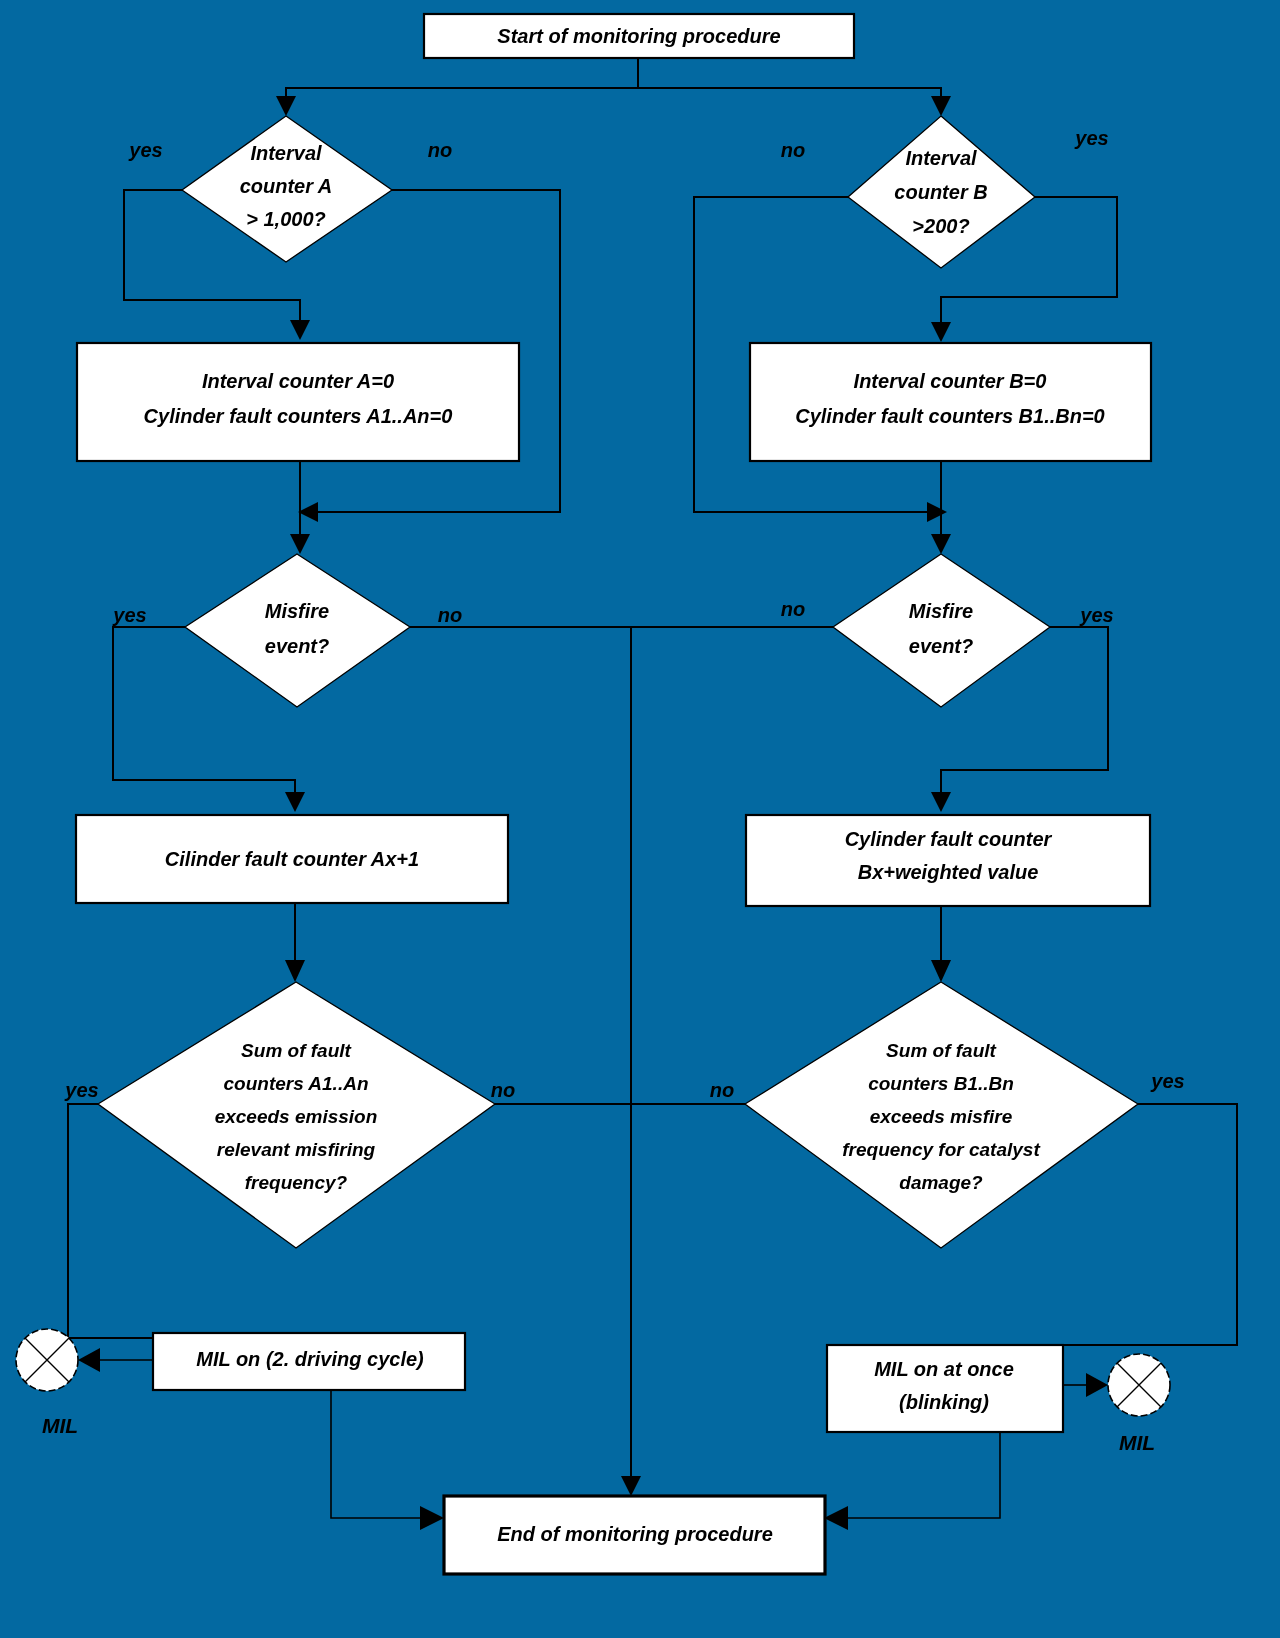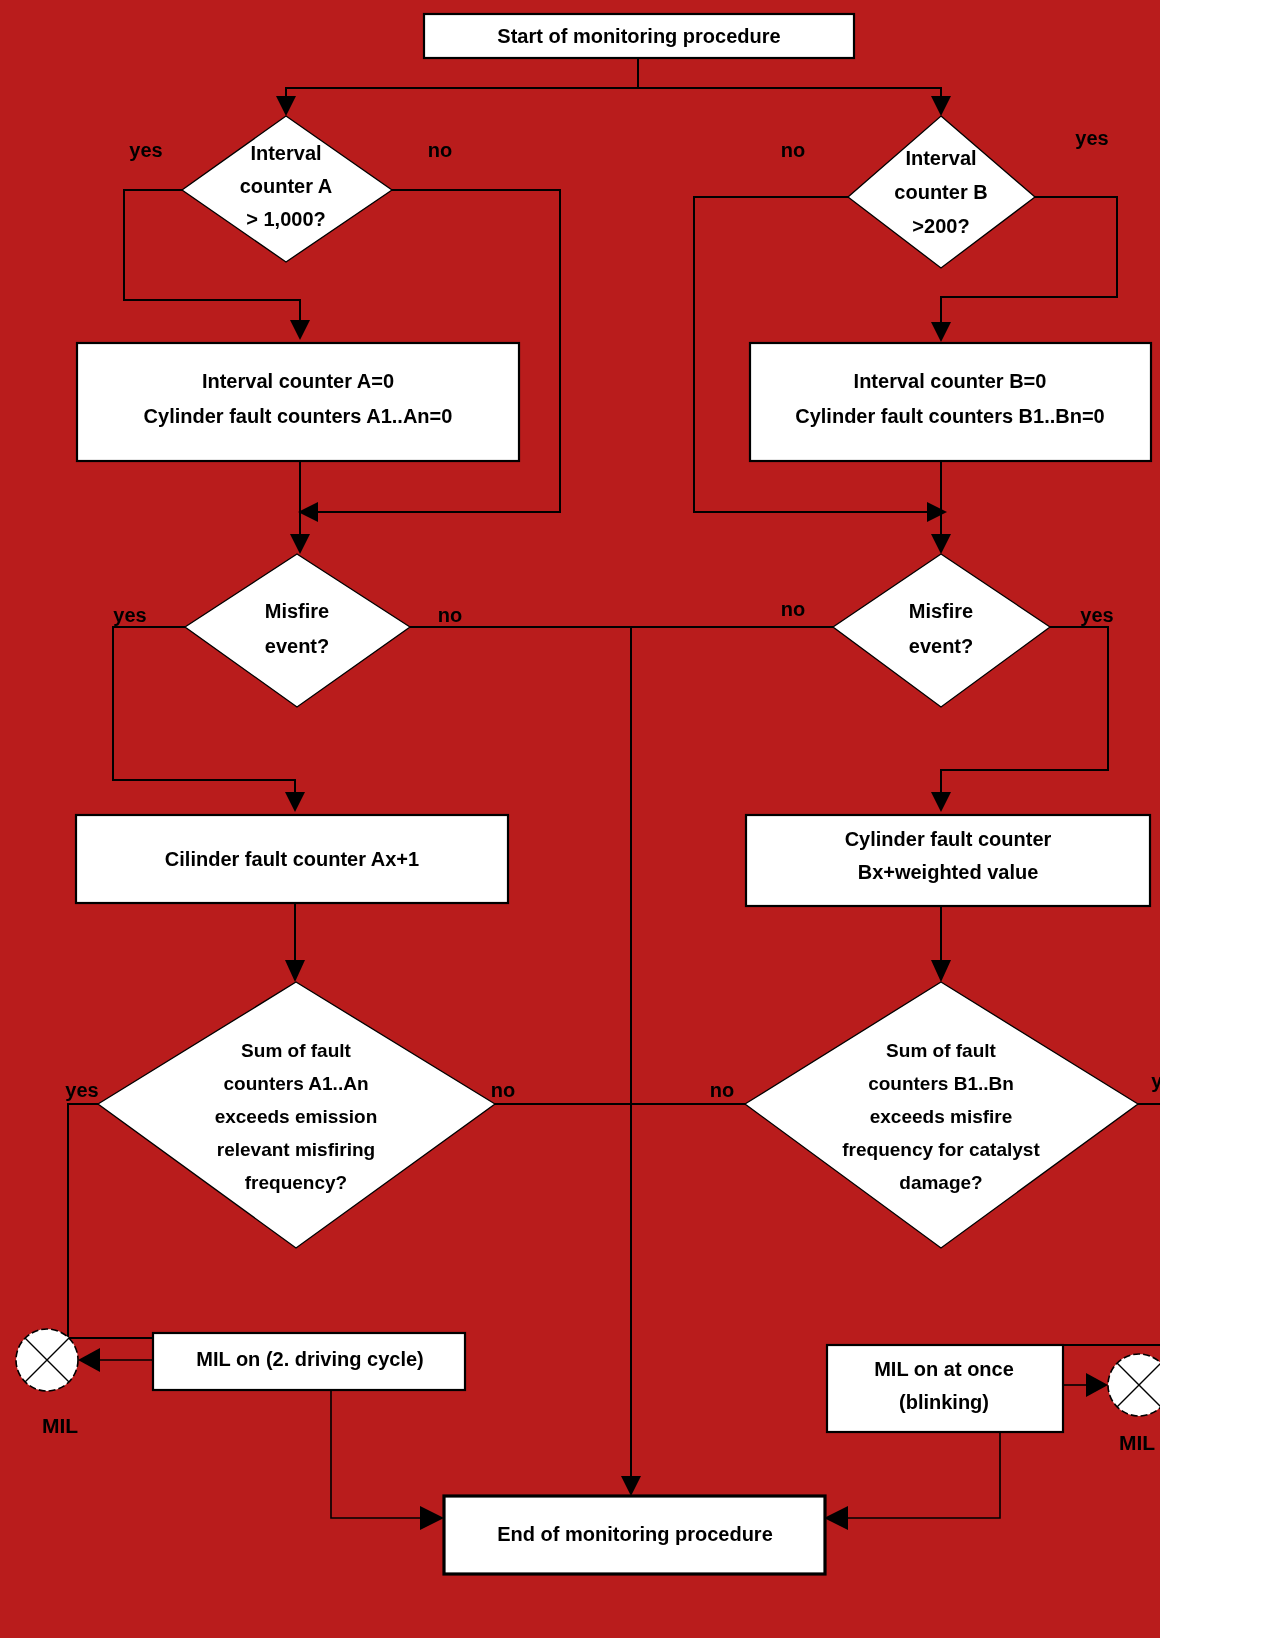--- a/index.html
+++ b/index.html
@@ -5,24 +5,25 @@
   html, body {
     margin: 0;
     padding: 0;
     background: #ffffff;
   }
   body {
     font-family: "Liberation Sans", sans-serif;
   }
   #flowchart-root {
     position: relative;
-    width: 1160px;
+    width: 1280px;
     height: 1638px;
-    background: #b91c1c;
+    background: #0369a1;
     overflow: hidden;
+    font-style: italic;
   }
   svg#flow-svg {
     display: block;
     width: 1280px;
     height: 1638px;
   }
   .node-text {
     font-family: "Liberation Sans", sans-serif;
     font-weight: bold;
     font-size: 20px;

